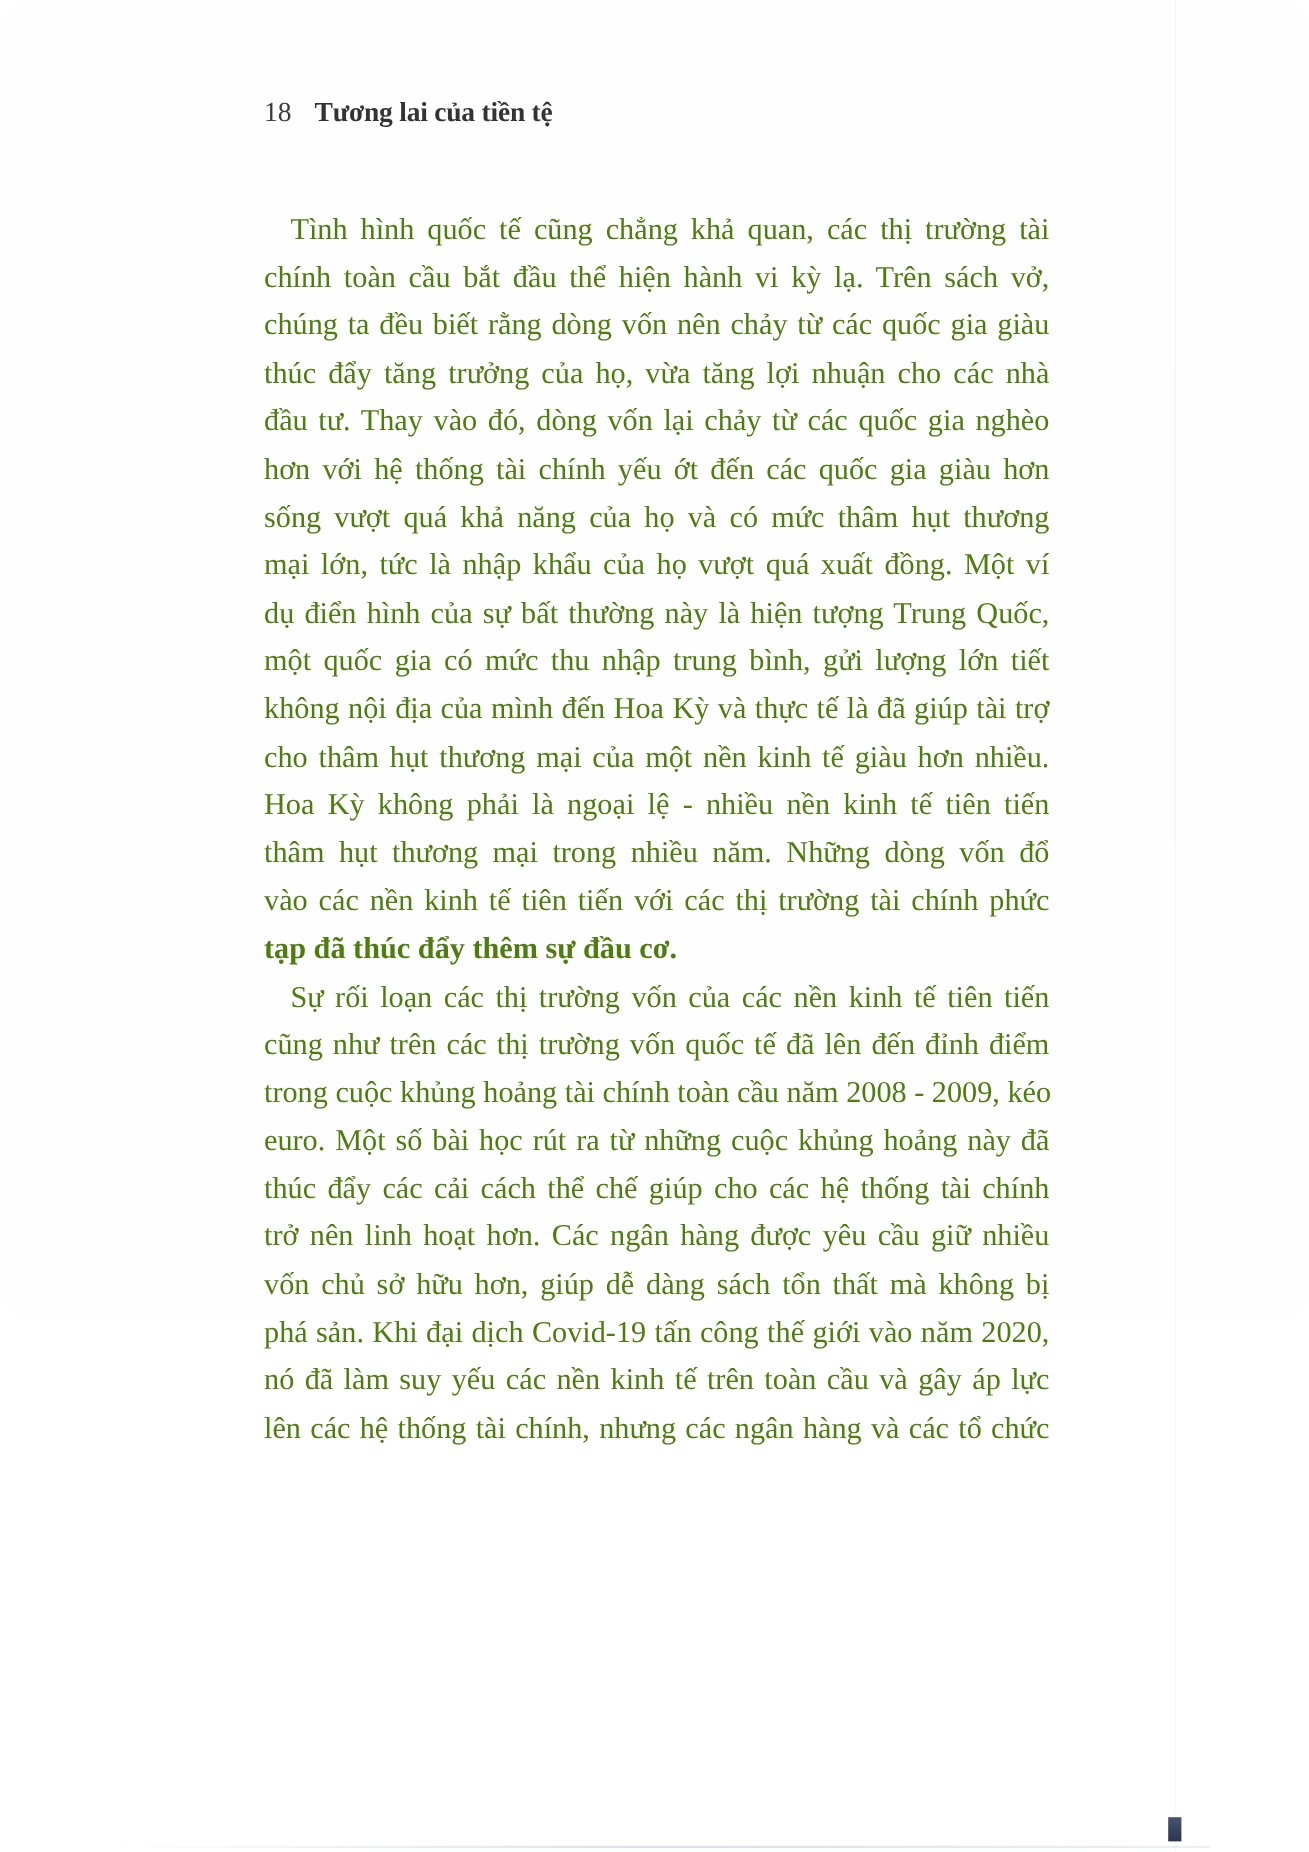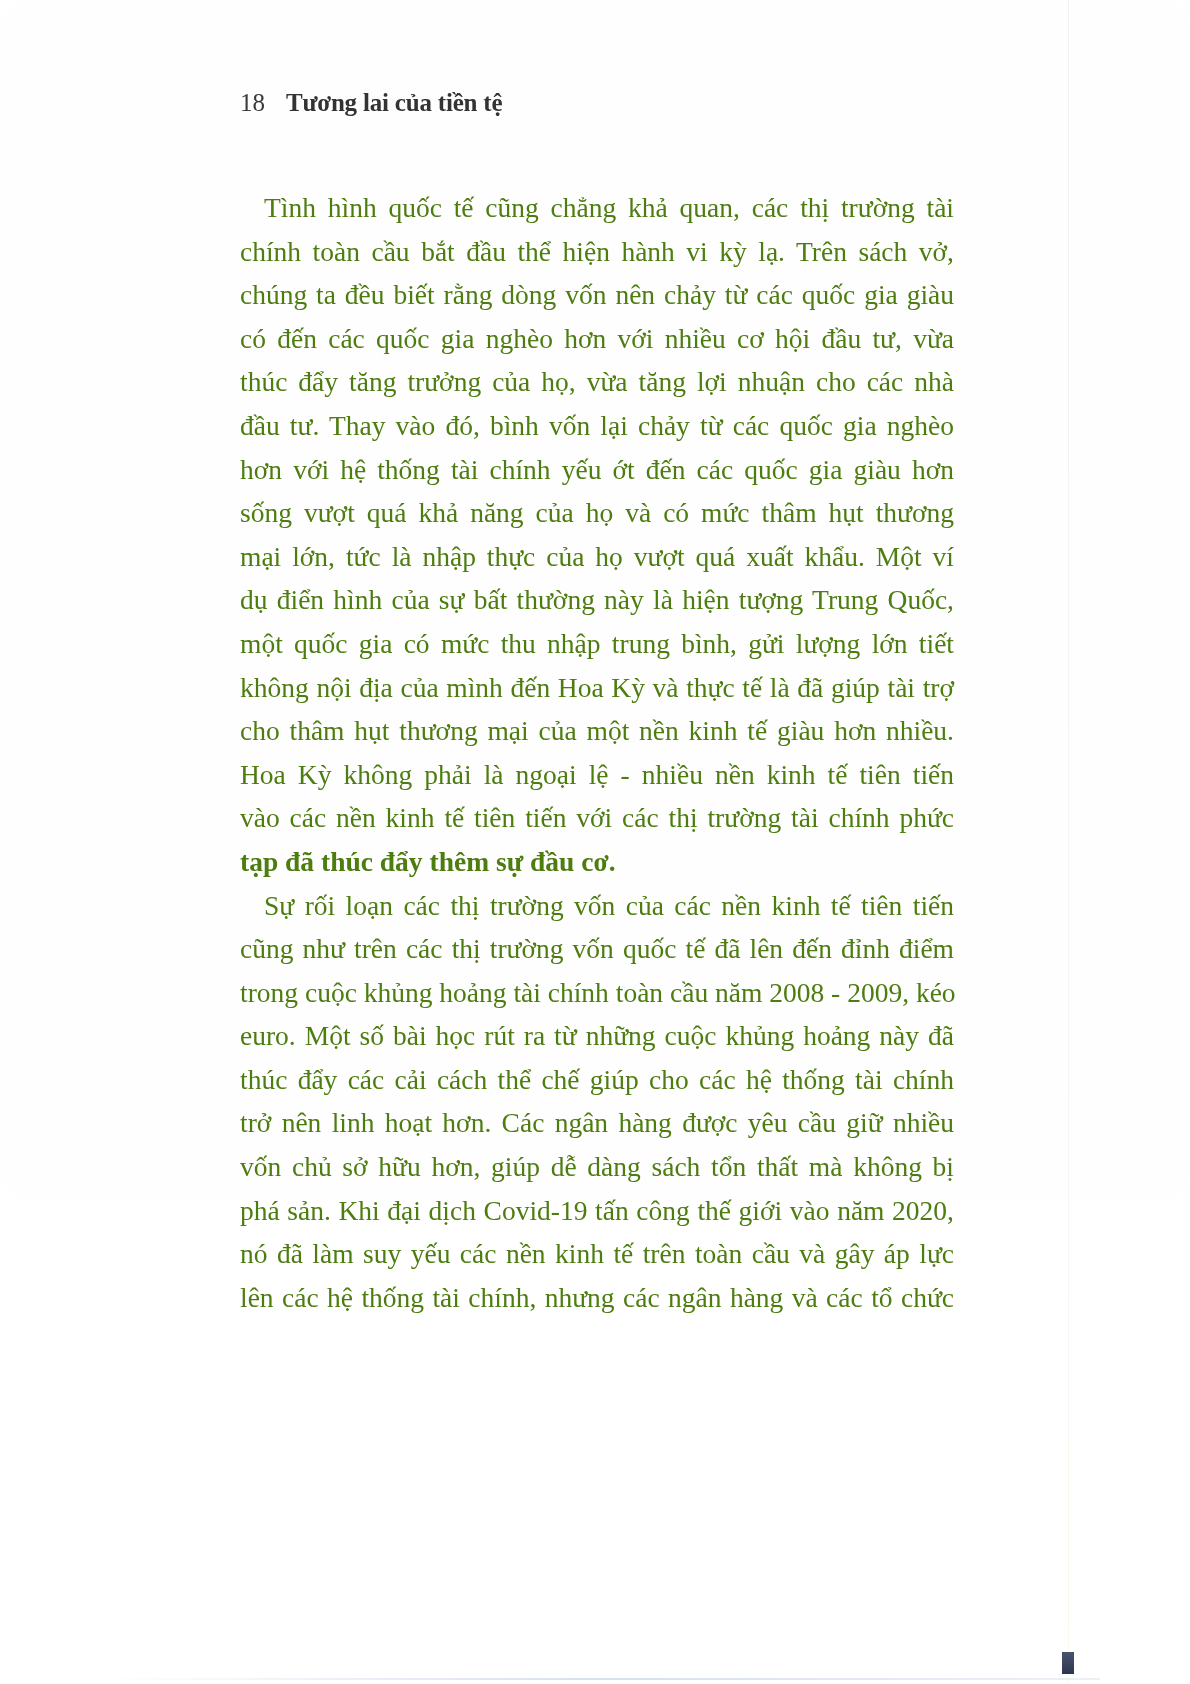--- a/index.html
+++ b/index.html
@@ -99,31 +99,31 @@
   <div class="running-header">
     <span class="page-number">18</span><span class="book-title">Tương lai của tiền tệ</span>
   </div>
 
   <div class="body-text">
 
     <div>
       <span class="line indent">Tình hình quốc tế cũng chẳng khả quan, các thị trường tài</span>
       <span class="line">chính toàn cầu bắt đầu thể hiện hành vi kỳ lạ. Trên sách vở,</span>
       <span class="line">chúng ta đều biết rằng dòng vốn nên chảy từ các quốc gia giàu</span>
-      <span class="line">có đến các quốc gia nghèo hơn với nhiều cơ hội đầu tư, vừa</span>
       <span class="line">thúc đẩy tăng trưởng của họ, vừa tăng lợi nhuận cho các nhà</span>
-      <span class="line">đầu tư. Thay vào đó, bình vốn lại chảy từ các quốc gia nghèo</span>
+      <span class="line">đầu tư. Thay vào đó, dòng vốn lại chảy từ các quốc gia nghèo</span>
       <span class="line">hơn với hệ thống tài chính yếu ớt đến các quốc gia giàu hơn</span>
       <span class="line">sống vượt quá khả năng của họ và có mức thâm hụt thương</span>
-      <span class="line">mại lớn, tức là nhập thực của họ vượt quá xuất khẩu. Một ví</span>
+      <span class="line">mại lớn, tức là nhập khẩu của họ vượt quá xuất đồng. Một ví</span>
       <span class="line">dụ điển hình của sự bất thường này là hiện tượng Trung Quốc,</span>
       <span class="line">một quốc gia có mức thu nhập trung bình, gửi lượng lớn tiết</span>
       <span class="line">không nội địa của mình đến Hoa Kỳ và thực tế là đã giúp tài trợ</span>
       <span class="line">cho thâm hụt thương mại của một nền kinh tế giàu hơn nhiều.</span>
       <span class="line">Hoa Kỳ không phải là ngoại lệ - nhiều nền kinh tế tiên tiến</span>
+      <span class="line">thâm hụt thương mại trong nhiều năm. Những dòng vốn đổ</span>
       <span class="line">vào các nền kinh tế tiên tiến với các thị trường tài chính phức</span>
       <span class="line last">tạp đã thúc đẩy thêm sự đầu cơ.</span>
     </div>
 
     <div>
       <span class="line indent">Sự rối loạn các thị trường vốn của các nền kinh tế tiên tiến</span>
       <span class="line">cũng như trên các thị trường vốn quốc tế đã lên đến đỉnh điểm</span>
       <span class="line">trong cuộc khủng hoảng tài chính toàn cầu năm 2008 - 2009, kéo</span>
       <span class="line">euro. Một số bài học rút ra từ những cuộc khủng hoảng này đã</span>
       <span class="line">thúc đẩy các cải cách thể chế giúp cho các hệ thống tài chính</span>

